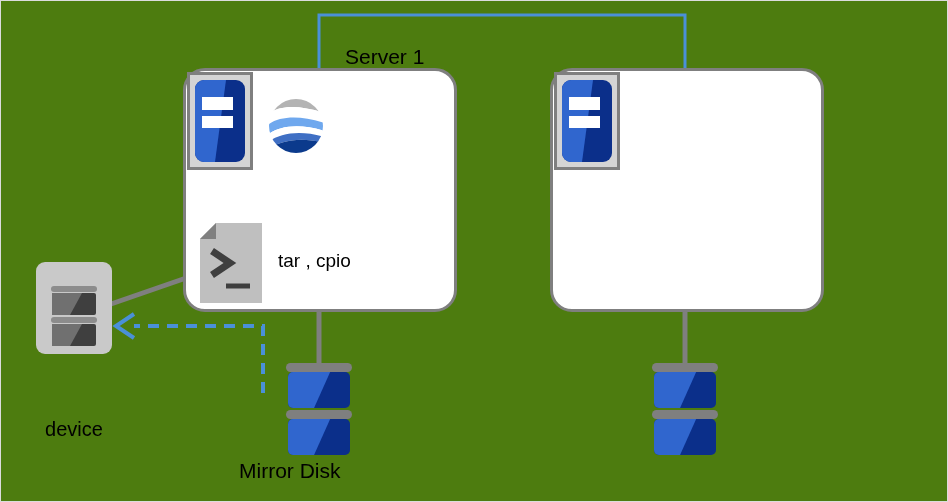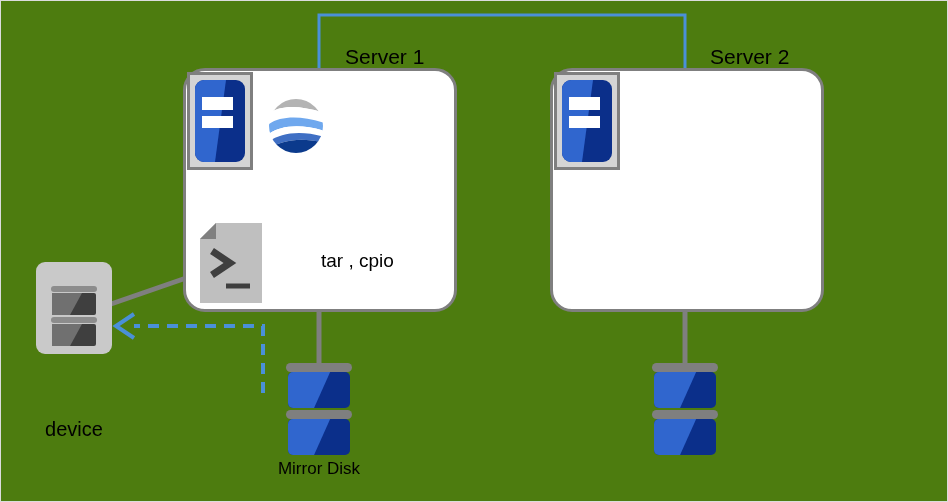--- a/index.html
+++ b/index.html
@@ -35,22 +35,22 @@
     font-size: 21px;
   }
   .label-resource {
     font-size: 21px;
     line-height: 1.22;
   }
   .label-tool {
     font-size: 19px;
   }
   .label-disk {
-    font-size: 17px;
-    text-align: center;
+    font-size: 21px;
+    text-align: left;
   }
   .label-backup {
     font-size: 20px;
     text-align: center;
     line-height: 1.22;
   }
 
   
   .server-box {
     position: absolute;
@@ -200,25 +200,24 @@
   </svg>
 
 
   <svg class="script-icon" style="left:199px; top:222px;" viewBox="0 0 62 80" xmlns="http://www.w3.org/2000/svg">
     <path d="M 16 0 L 62 0 L 62 80 L 0 80 L 0 16 Z" fill="#bfbfbf"></path>
     <path d="M 16 0 L 0 16 L 16 16 Z" fill="#808080"></path>
     <path d="M 12 28 L 30 40 L 12 52" fill="none" stroke="#3f3f3f" stroke-width="7" stroke-linecap="butt" stroke-linejoin="miter"></path>
     <line x1="26" y1="63" x2="50" y2="63" stroke="#3f3f3f" stroke-width="5"></line>
   </svg>
 
-  <div class="label label-tool" style="left:277px; top:249px;margin-left:43px;">tar , cpio</div>
+  <div class="label label-tool" style="left:277px; top:249px;">tar , cpio</div>
 
   <div class="server-box" style="left:549px; top:67px; width:274px; height:244px;"></div>
 
-  <div class="label label-server" style="left:709px; top:44px;">Server 2</div>
 
   <div class="server-icon" style="left:553px; top:71px;">
     <div class="server-icon-inner">
       <div class="server-bar top"></div>
       <div class="server-bar bottom"></div>
     </div>
   </div>
 
   <div class="backup-icon" style="left:35px; top:261px;">
     <svg width="76" height="92" viewBox="0 0 76 92" xmlns="http://www.w3.org/2000/svg">

